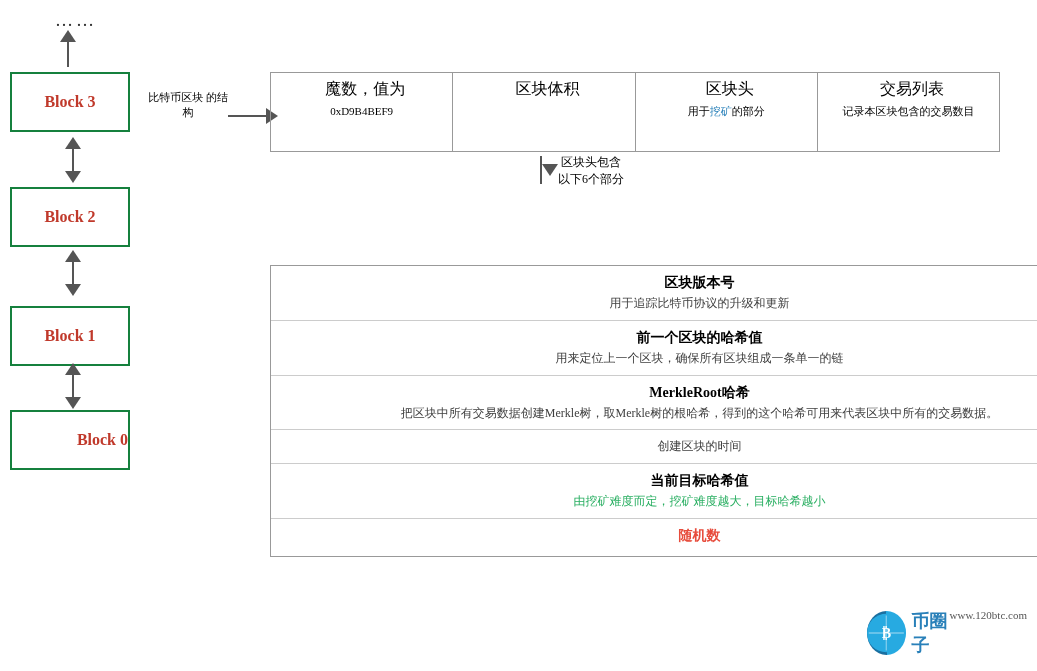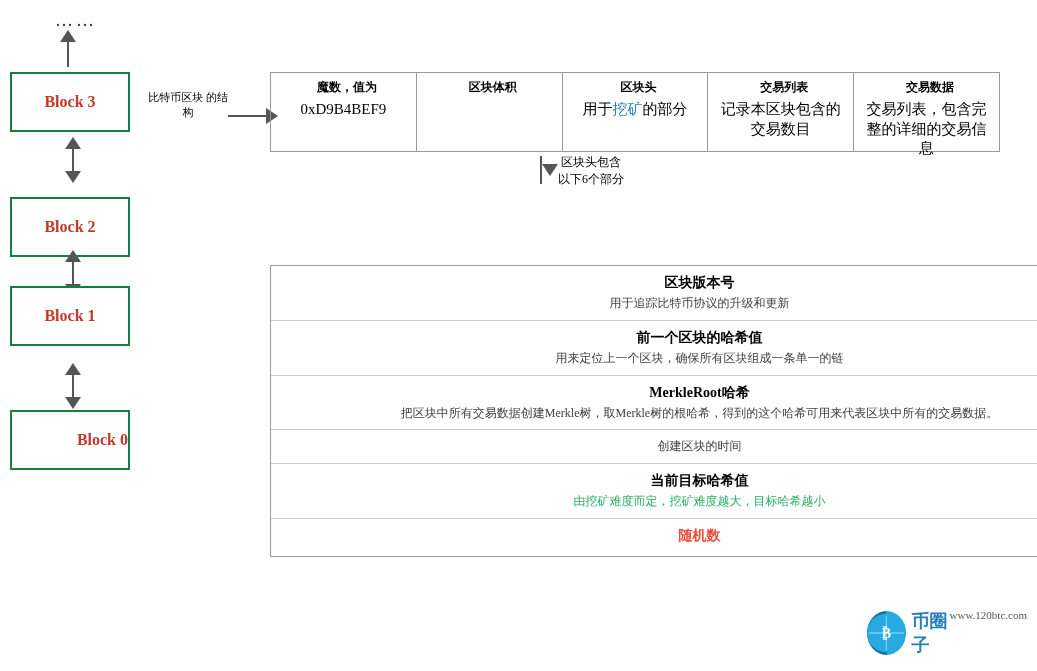--- a/index.html
+++ b/index.html
@@ -132,29 +132,29 @@
       align-items: center;
       justify-content: flex-start;
       text-align: center;
     }
 
     .top-table-cell:last-child {
       border-right: none;
     }
 
     .cell-title {
-      font-size: 12px;
-      font-weight: bold;
+      font-size: 16px;
+      font-weight: normal;
       color: #000;
       margin-bottom: 4px;
       margin-left: 7px;
     }
 
     .cell-sub {
-      font-size: 15px;
+      font-size: 11px;
       color: #000;
       line-height: 1.3;
     }
 
     
     .arrow-down-from-head {
       position: absolute;
       top: 152px;
       left: 540px;
       display: flex;
@@ -274,31 +274,31 @@
   <div class="block-box" style="top:72px;left:10px;">
     <span class="block-label">Block  3</span>
   </div>
 
   <div class="double-arrow" style="top:137px;left:65px;">
     <div class="arr-head-up"></div>
     <div class="dbl-arr-line" style="height:22px;"></div>
     <div class="arr-head-down"></div>
   </div>
 
-  <div class="block-box" style="top:197px;left:10px;align-items:center;">
+  <div class="block-box" style="top:187px;left:10px;align-items:center;">
     <span class="block-label">Block  2</span>
   </div>
 
   <div class="double-arrow" style="top:250px;left:65px;">
     <div class="arr-head-up"></div>
     <div class="dbl-arr-line" style="height:22px;"></div>
     <div class="arr-head-down"></div>
   </div>
 
-  <div class="block-box" style="top:286px;left:10px;">
+  <div class="block-box" style="top:306px;left:10px;">
     <span class="block-label">Block  1</span>
   </div>
 
   <div class="double-arrow" style="top:363px;left:65px;">
     <div class="arr-head-up"></div>
     <div class="dbl-arr-line" style="height:22px;"></div>
     <div class="arr-head-down"></div>
   </div>
 
   <div class="block-box" style="top:410px;left:10px;justify-content:flex-end;">
@@ -331,24 +331,20 @@
       <div class="cell-sub">
         用于<span style="color:#2980b9;">挖矿</span>的部分
       </div>
     </div>
 
     <div class="top-table-cell">
       <div class="cell-title">交易列表</div>
       <div class="cell-sub">记录本区块包含的交易数目</div>
     </div>
 
-    <div class="top-table-cell">
-      <div class="cell-title">交易数据</div>
-      <div class="cell-sub">交易列表，包含完整的详细的交易信息</div>
-    </div>
   </div>
 
   <div class="arrow-down-from-head">
     <div style="width:2px;height:28px;background:#555;"></div>
     <div style="width:0;height:0;border-left:8px solid transparent;border-right:8px solid transparent;border-top:12px solid #555;"></div>
     <div class="label-below-arrow">
       <span style="white-space:pre-line;">区块头包含
 以下6个部分</span>
     </div>
   </div>

